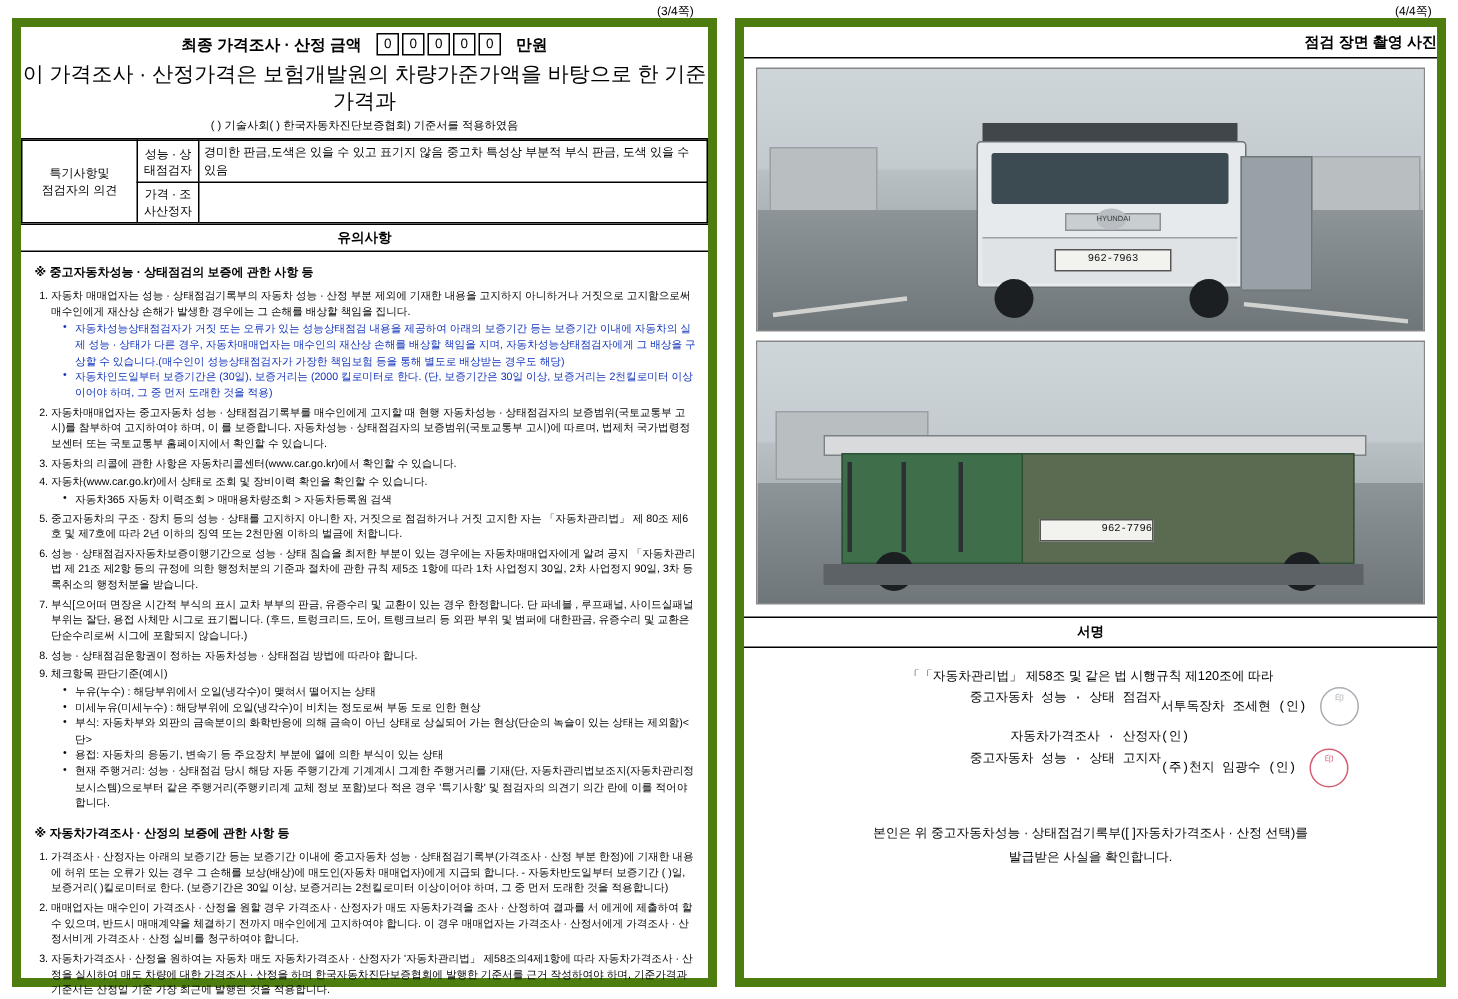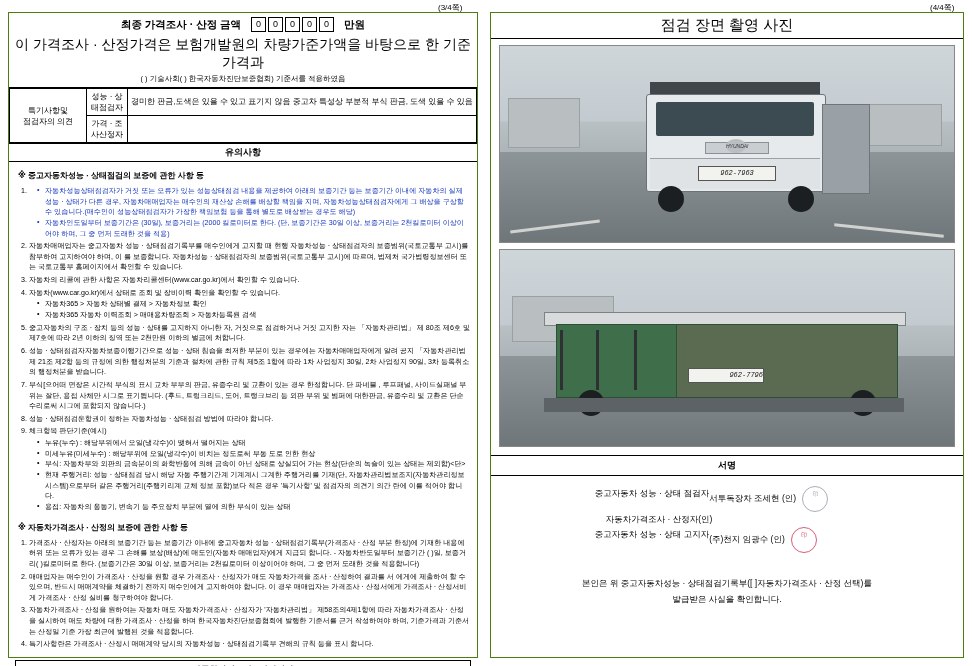--- a/index.html
+++ b/index.html
@@ -1,19 +1,19 @@
 <!DOCTYPE html>
 <html><head>
 <meta charset="utf-8">
 <style>
   html,body{margin:0;padding:0;background:#ffffff;}
   body{width:972px;height:666px;font-family:"Liberation Sans","DejaVu Sans",sans-serif;color:#000;}
   .page{position:relative;width:972px;height:666px;overflow:hidden;}
 
-  .sheet{position:absolute;border:1px solid #4d7c0f;background:#fff;box-sizing:border-box;}
+  .sheet{position:absolute;border:6px solid #4d7c0f;background:#fff;box-sizing:border-box;}
   .left{left:8px;top:12px;width:470px;height:646px;}
   .right{left:490px;top:12px;width:474px;height:646px;}
 
   .pagenum{position:absolute;font-size:8px;color:#000;}
   .pagenum.l{left:438px;top:2px;}
   .pagenum.r{left:930px;top:2px;}
 
   
   .topband{border-bottom:1px solid #000;}
   .priceline{display:flex;align-items:center;justify-content:center;gap:6px;font-size:10.5px;font-weight:bold;padding:4px 0 3px;}
@@ -35,29 +35,29 @@
   ol.lvl1>li{margin-bottom:2px;}
   ul.lvl2{list-style:none;margin:1px 0 1px 0;padding-left:8px;}
   ul.lvl2>li{position:relative;padding-left:8px;}
   ul.lvl2>li:before{content:"•";position:absolute;left:0;top:-1px;}
   .blue{color:#1133bb;}
 
   .infobox{margin:4px 6px 6px 6px;border:1px solid #000;}
   .infobox .ttl{text-align:center;font-size:8.5px;font-weight:bold;padding:3px 0;border-bottom:1px solid #000;}
 
   
-  .rhead{text-align:center;font-size:15px;font-weight:normal;padding:3px 0;border-bottom:1px solid #000;}
+  .rhead{text-align:right;font-size:10px;font-weight:bold;padding:3px 0;border-bottom:1px solid #000;}
   .photos{padding:6px 8px 2px 8px;}
-  .photo{width:100%;height:198px;border:1px solid #888;box-sizing:border-box;position:relative;overflow:hidden;margin-bottom:6px;font-style:italic;}
+  .photo{width:100%;height:176px;border:1px solid #888;box-sizing:border-box;position:relative;overflow:hidden;margin-bottom:6px;}
   .sign-head{border-top:1px solid #000;border-bottom:1px solid #000;text-align:center;font-size:9px;font-weight:bold;padding:3px 0;}
   .sign-body{padding:10px 16px;font-size:8.5px;line-height:1.9;}
   .sign-line1{text-align:center;}
   .sign-line2{text-align:center;}
   .sign-date{text-align:center;margin:10px 0 8px;}
-  .rowline{display:flex;justify-content:center;padding:0 18px;font-size:8.5px;line-height:1.75;}
+  .rowline{display:flex;justify-content:flex-end;padding:0 18px;font-size:8.5px;line-height:1.75;font-family:Liberation Mono, monospace;}
   .rowline .rr{min-width:150px;text-align:left;}
   .stamp{display:inline-block;width:26px;height:26px;border:1.5px solid #d0425a;border-radius:50%;color:#d0425a;font-size:6px;line-height:1.15;text-align:center;padding-top:4px;box-sizing:border-box;vertical-align:middle;margin-left:4px;opacity:.85;}
   .stamp.gray{border-color:#9aa0a6;color:#9aa0a6;}
   .closing{margin-top:22px;text-align:center;font-size:8.5px;line-height:1.9;}
 
   
   .sky{position:absolute;inset:0;background:linear-gradient(#cfd6da 0%,#c3cbd0 38%,#b9c0c4 39%,#8d9499 100%);}
   .ground{position:absolute;left:0;right:0;bottom:0;height:46%;background:linear-gradient(#8e9599,#6f767a);}
   .lanemark{position:absolute;background:#e8e8e4;opacity:.8;}
   .truckbody{position:absolute;background:#2b2f33;}
@@ -107,46 +107,46 @@
       </tr>
     </tbody>
       </table>
 
     <div class="secthead">유의사항</div>
 
     <div class="body">
       <div class="h3">※ 중고자동차성능 · 상태점검의 보증에 관한 사항 등</div>
       <ol class="lvl1">
         <li>
+          <span>자동차 매매업자는 성능 · 상태점검기록부의 자동차 성능 · 산정 부분 제외에 기재한 내용을 고지하지 아니하거나 거짓으로 고지함으로써 매수인에게 재산상 손해가 발생한 경우에는 그 손해를 배상할 책임을 집니다.</span>
           <ul class="lvl2">
             <li class="blue">자동차성능상태점검자가 거짓 또는 오류가 있는 성능상태점검 내용을 제공하여 아래의 보증기간 등는 보증기간 이내에 자동차의 실제 성능 · 상태가 다른 경우, 자동차매매업자는 매수인의 재산상 손해를 배상할 책임을 지며, 자동차성능상태점검자에게 그 배상을 구상할 수 있습니다.(매수인이 성능상태점검자가 가장한 책임보험 등을 통해 별도로 배상받는 경우도 해당)</li>
             <li class="blue">자동차인도일부터 보증기간은 (30일), 보증거리는 (2000 킬로미터로 한다. (단, 보증기간은 30일 이상, 보증거리는 2천킬로미터 이상이어야 하며, 그 중 먼저 도래한 것을 적용)</li>
           </ul>
         </li>
         <li>자동차매매업자는 중고자동차 성능 · 상태점검기록부를 매수인에게 고지할 때 현행 자동차성능 · 상태점검자의 보증범위(국토교통부 고시)를 참부하여 고지하여야 하며, 이 를 보증합니다. 자동차성능 · 상태점검자의 보증범위(국토교통부 고시)에 따르며, 법제처 국가법령정보센터 또는 국토교통부 홈페이지에서 확인할 수 있습니다.</li>
         <li>자동차의 리콜에 관한 사항은 자동차리콜센터(www.car.go.kr)에서 확인할 수 있습니다.</li>
         <li>
           <span>자동차(www.car.go.kr)에서 상태로 조회 및 장비이력 확인을 확인할 수 있습니다.</span>
           <ul class="lvl2">
-            <li>자동차365 &gt; 자동차 상태별 결제 &gt; 자동차정보 확인</li>
             <li>자동차365 자동차 이력조회 &gt; 매매용차량조회 &gt; 자동차등록원 검색</li>
           </ul>
         </li>
         <li>중고자동차의 구조 · 장치 등의 성능 · 상태를 고지하지 아니한 자, 거짓으로 점검하거나 거짓 고지한 자는 「자동차관리법」 제 80조 제6호 및 제7호에 따라 2년 이하의 징역 또는 2천만원 이하의 벌금에 처합니다.</li>
         <li>성능 · 상태점검자자동차보증이행기간으로 성능 · 상태 침습을 최저한 부분이 있는 경우에는 자동차매매업자에게 알려 공지 「자동차관리법 제 21조 제2항 등의 규정에 의한 행정처분의 기준과 절차에 관한 규칙 제5조 1항에 따라 1차 사업정지 30일, 2차 사업정지 90일, 3차 등록취소의 행정처분을 받습니다.</li>
         <li>부식[으어떠 면장은 시간적 부식의 표시 교차 부부의 판금, 유증수리 및 교환이 있는 경우 한정합니다. 단 파네블 , 루프패널, 사이드실패널 부위는 잘단, 용접 사체만 시그로 표기됩니다. (후드, 트렁크리드, 도어, 트랭크브리 등 외판 부위 및 범퍼에 대한판금, 유증수리 및 교환은 단순수리로써 시그에 포함되지 않습니다.)</li>
         <li>성능 · 상태점검운항권이 정하는 자동차성능 · 상태점검 방법에 따라야 합니다.</li>
         <li>
           <span>체크항목 판단기준(예시)</span>
           <ul class="lvl2">
             <li>누유(누수) : 해당부위에서 오일(냉각수)이 맺혀서 떨어지는 상태</li>
             <li>미세누유(미세누수) : 해당부위에 오일(냉각수)이 비치는 정도로써 부동 도로 인한 현상</li>
             <li>부식: 자동차부와 외판의 금속분이의 화학반응에 의해 금속이 아닌 상태로 상실되어 가는 현상(단순의 녹슬이 있는 상태는 제외함)&lt;단&gt;</li>
+            <li>용접: 자동차의 응동기, 변속기 등 주요장치 부분에 열에 의한 부식이 있는 상태</li>
             <li>현재 주행거리: 성능 · 상태점검 당시 해당 자동 주행기간계 기계계시 그계한 주행거리를 기재(단, 자동차관리법보조지(자동차관리정보시스템)으로부터 같은 주행거리(주행키리계 교체 정보 포함)보다 적은 경우 '특기사항' 및 점검자의 의견기 의간 란에 이를 적어야 합니다.</li>
-            <li>용접: 자동차의 응동기, 변속기 등 주요장치 부분에 열에 의한 부식이 있는 상태</li>
           </ul>
         </li>
       </ol>
 
       <div class="h3" style="margin-top:9px;">※ 자동차가격조사 · 산정의 보증에 관한 사항 등</div>
       <ol class="lvl1">
         <li>가격조사 · 산정자는 아래의 보증기간 등는 보증기간 이내에 중고자동차 성능 · 상태점검기록부(가격조사 · 산정 부분 한정)에 기재한 내용에 허위 또는 오류가 있는 경우 그 손해를 보상(배상)에 매도인(자동차 매매업자)에게 지급되 합니다. - 자동차반도일부터 보증기간 ( )일, 보증거리(    )킬로미터로 한다. (보증기간은 30일 이상, 보증거리는 2천킬로미터 이상이어야 하며, 그 중 먼저 도래한 것을 적용합니다)</li>
         <li>매매업자는 매수인이 가격조사 · 산정을 원할 경우 가격조사 · 산정자가 매도 자동차가격을 조사 · 산정하여 결과를 서 에게에 제출하여 할 수 있으며, 반드시 매매계약을 체결하기 전까지 매수인에게 고지하여야 합니다. 이 경우 매매업자는 가격조사 · 산정서에게 가격조사 · 산정서비게 가격조사 · 산정 실비를 청구하여야 합니다.</li>
         <li>자동차가격조사 · 산정을 원하여는 자동차 매도 자동차가격조사 · 산정자가 '자동차관리법」 제58조의4제1항에 따라 자동차가격조사 · 산정을 실시하여 매도 차량에 대한 가격조사 · 산정을 하며 한국자동차진단보증협회에 발행한 기준서를 근거 작성하여야 하며, 기준가격과 기준서는 산정일 기준 가장 최근에 발행된 것을 적용합니다.</li>
         <li>특기사항란은 가격조사 · 산정시 매매계약 당시의 자동차성능 · 상태점검기록부 견해의 규칙 등을 표시 합니다.</li>
@@ -200,20 +200,21 @@
         <div class="plate" style="left:188px;top:118px;width:74px;height:13px;line-height:13px;font-size:7px;text-align:right;">962-7796</div>
         <div class="wheel" style="left:78px;top:140px;width:26px;height:26px;"></div>
         <div class="wheel" style="left:350px;top:140px;width:26px;height:26px;"></div>
         <div style="position:absolute;left:44px;top:148px;width:360px;height:14px;background:#5c6265;"></div>
       </div>
     </div>
 
     <div class="sign-head">서명</div>
 
     <div class="sign-body">
+      <div class="sign-line1">「「자동차관리법」 제58조 및 같은 법 시행규칙 제120조에 따라</div>
 
       <div class="rowline">
         <span>중고자동차 성능 · 상태 점검자</span>
         <span class="rr">
           <span>서투독장차 조세현</span>
           <span>(인)</span>
           <span class="stamp gray">印</span>
         </span>
       </div>
       <div class="rowline">

